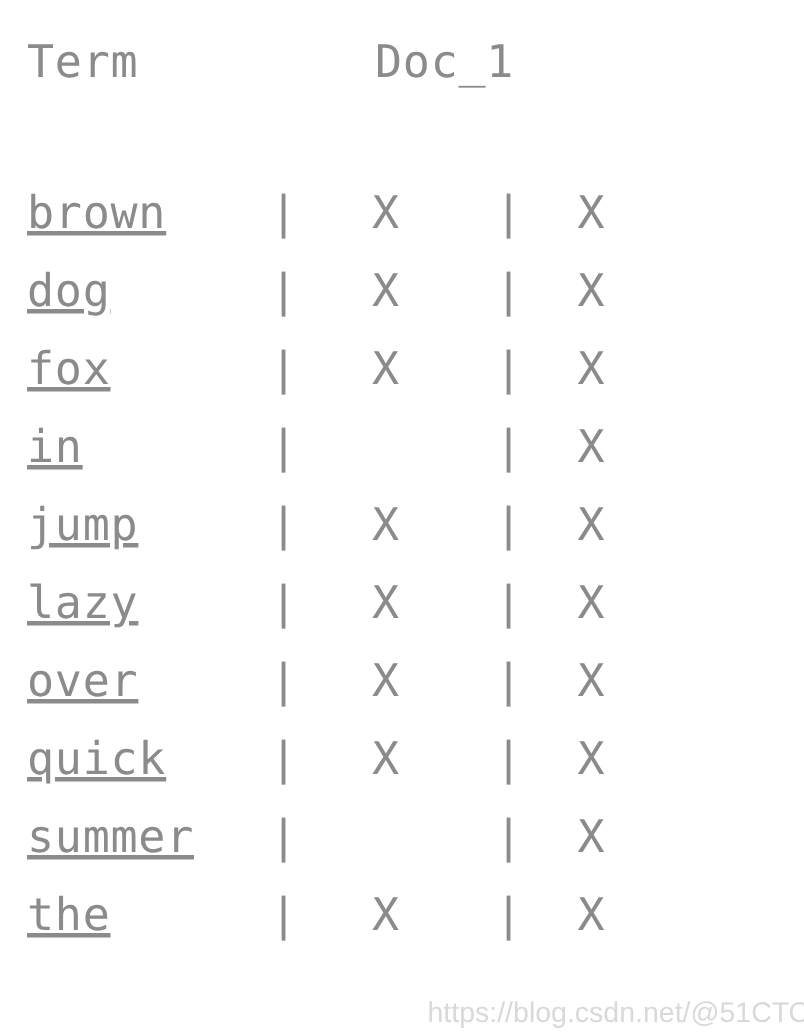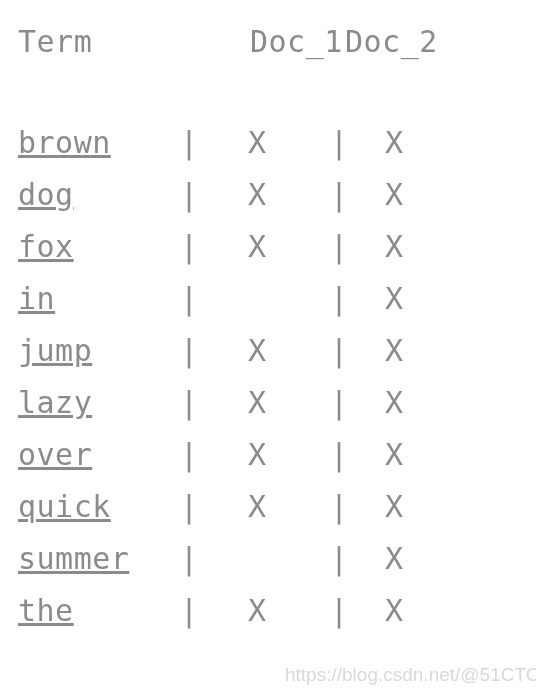--- a/index.html
+++ b/index.html
@@ -73,21 +73,20 @@
   }
 </style>
 </head>
 <body>
 
 <div class="terminal">
 
   <div class="row" id="header-row" style="top: 16px;">
     <span class="cell hdr-term">Term</span>
     <span class="cell hdr-doc1">Doc_1</span>
-    <span class="cell hdr-doc2">Doc_2</span>
   </div>
 
   <div class="divider" style="top: 88px;">
     
   </div>
 
   <div id="data-rows"><div class="row" style="top: 117px;"><span class="cell col-term">brown</span><span class="cell col-sep1">|</span><span class="cell col-doc1">X</span><span class="cell col-sep2">|</span><span class="cell col-doc2">X</span></div><div class="row" style="top: 169px;"><span class="cell col-term">dog</span><span class="cell col-sep1">|</span><span class="cell col-doc1">X</span><span class="cell col-sep2">|</span><span class="cell col-doc2">X</span></div><div class="row" style="top: 221px;"><span class="cell col-term">fox</span><span class="cell col-sep1">|</span><span class="cell col-doc1">X</span><span class="cell col-sep2">|</span><span class="cell col-doc2">X</span></div><div class="row" style="top: 273px;"><span class="cell col-term">in</span><span class="cell col-sep1">|</span><span class="cell col-doc1"></span><span class="cell col-sep2">|</span><span class="cell col-doc2">X</span></div><div class="row" style="top: 325px;"><span class="cell col-term">jump</span><span class="cell col-sep1">|</span><span class="cell col-doc1">X</span><span class="cell col-sep2">|</span><span class="cell col-doc2">X</span></div><div class="row" style="top: 377px;"><span class="cell col-term">lazy</span><span class="cell col-sep1">|</span><span class="cell col-doc1">X</span><span class="cell col-sep2">|</span><span class="cell col-doc2">X</span></div><div class="row" style="top: 429px;"><span class="cell col-term">over</span><span class="cell col-sep1">|</span><span class="cell col-doc1">X</span><span class="cell col-sep2">|</span><span class="cell col-doc2">X</span></div><div class="row" style="top: 481px;"><span class="cell col-term">quick</span><span class="cell col-sep1">|</span><span class="cell col-doc1">X</span><span class="cell col-sep2">|</span><span class="cell col-doc2">X</span></div><div class="row" style="top: 533px;"><span class="cell col-term">summer</span><span class="cell col-sep1">|</span><span class="cell col-doc1"></span><span class="cell col-sep2">|</span><span class="cell col-doc2">X</span></div><div class="row" style="top: 585px;"><span class="cell col-term">the</span><span class="cell col-sep1">|</span><span class="cell col-doc1">X</span><span class="cell col-sep2">|</span><span class="cell col-doc2">X</span></div></div>
 
   <div class="divider" style="top: 668px;">
     

